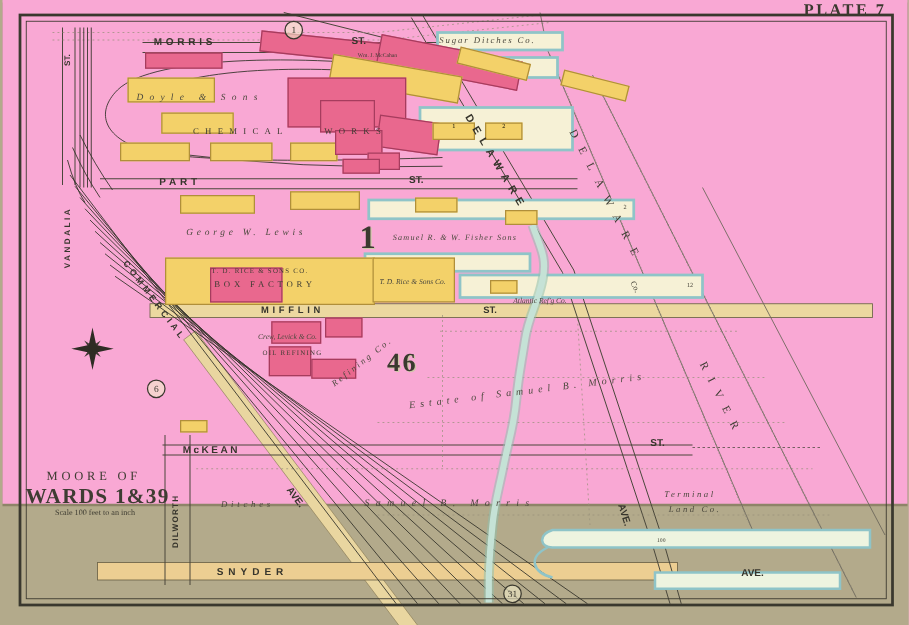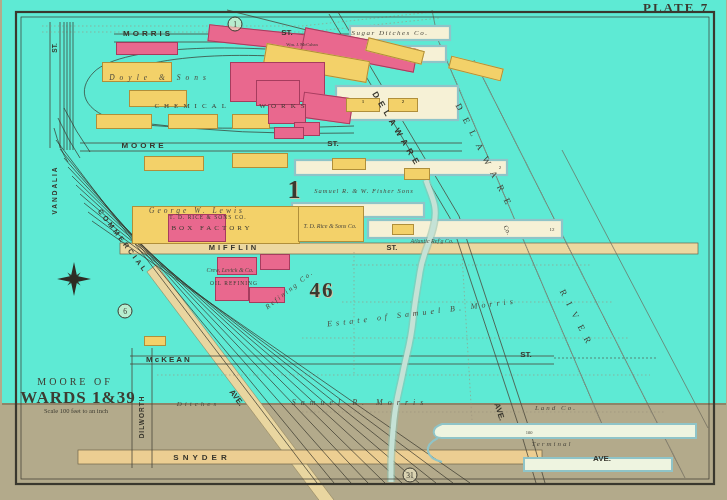--- a/index.html
+++ b/index.html
@@ -1,17 +1,17 @@
 <!DOCTYPE html>
 <html><head>
 <meta charset="utf-8">
 <style>
   html,body{margin:0;padding:0;}
   body{width:727px;height:500px;background:#b3aa8b;font-family:"Liberation Serif",serif;position:relative;overflow:hidden;}
-  .sheet{position:absolute;left:2px;top:0;width:724px;height:403px;background:#5eead4;box-shadow:0 2px 0 #8e8468;}
+  .sheet{position:absolute;left:2px;top:0;width:724px;height:403px;background:#f9a8d4;box-shadow:0 2px 0 #8e8468;}
   svg{position:absolute;left:0;top:0;z-index:1;}
   .b{position:absolute;box-sizing:border-box;z-index:2;}
   .bp{background:#e9688e;border:1px solid #a63c5e;}
   .by{background:#f3d169;border:1px solid #b08f3a;}
   .lbl{position:absolute;z-index:3;white-space:nowrap;color:#3e3c32;transform:translate(-50%,-50%);line-height:1;}
   .st{font-family:"Liberation Sans",sans-serif;font-weight:bold;color:#37352c;}
   .it{font-style:italic;color:#4c493e;}
   .sm{font-family:"Liberation Serif",serif;}
   .circ{position:absolute;z-index:3;width:13px;height:13px;border:1px solid #3a382e;border-radius:50%;
         font:7.5px "Liberation Serif",serif;color:#3a382e;display:flex;align-items:center;justify-content:center;
@@ -165,21 +165,21 @@
 
 <div class="lbl sm" style="left:73px;top:382px;font-size:10px;letter-spacing:3px;">MOORE OF</div>
 <div class="lbl sm" style="left:76px;top:397px;font-size:17px;font-weight:bold;letter-spacing:1px;text-align:right;">WARDS 1&amp;39</div>
 <div class="lbl sm" style="left:74px;top:411px;font-size:6.5px;">Scale 100 feet to an inch</div>
 
 <div class="ward" style="left:292px;top:190px;font-size:26px;">1</div>
 <div class="ward" style="left:320px;top:290px;font-size:21px;letter-spacing:2px;">46</div>
 
 <div class="lbl st" style="left:146px;top:34px;font-size:8px;letter-spacing:3px;">MORRIS</div>
 <div class="lbl st" style="left:285px;top:33px;font-size:8px;">ST.</div>
-<div class="lbl st" style="left:142px;top:146px;font-size:8px;letter-spacing:3px;">MOORE</div>
+<div class="lbl st" style="left:142px;top:146px;font-size:8px;letter-spacing:3px;">PART</div>
 <div class="lbl st" style="left:331px;top:144px;font-size:8px;">ST.</div>
 <div class="lbl st" style="left:232px;top:248px;font-size:7.5px;letter-spacing:3px;">MIFFLIN</div>
 <div class="lbl st" style="left:390px;top:248px;font-size:7.5px;">ST.</div>
 <div class="lbl st" style="left:167px;top:360px;font-size:8px;letter-spacing:2px;">McKEAN</div>
 <div class="lbl st" style="left:524px;top:355px;font-size:8px;">ST.</div>
 <div class="lbl st" style="left:200px;top:458px;font-size:8px;letter-spacing:4px;">SNYDER</div>
 <div class="lbl st" style="left:600px;top:459px;font-size:8px;">AVE.</div>
 <div class="lbl st" style="left:395px;top:130px;font-size:8.5px;letter-spacing:5px;transform:translate(-50%,-50%) rotate(59deg);">DELAWARE</div>
 <div class="lbl st" style="left:497px;top:412px;font-size:8px;transform:translate(-50%,-50%) rotate(72deg);">AVE.</div>
 <div class="lbl st" style="left:234px;top:398px;font-size:8px;transform:translate(-50%,-50%) rotate(53deg);">AVE.</div>
@@ -189,32 +189,32 @@
 <div class="lbl st" style="left:140px;top:417px;font-size:6.5px;letter-spacing:1px;transform:translate(-50%,-50%) rotate(-90deg);">DILWORTH</div>
 
 <div class="lbl sm" style="left:483px;top:158px;font-size:9px;letter-spacing:9px;transform:translate(-50%,-50%) rotate(63deg);">DELAWARE</div>
 <div class="lbl sm" style="left:575px;top:320px;font-size:9px;letter-spacing:8px;transform:translate(-50%,-50%) rotate(63deg);">RIVER</div>
 <div class="lbl sm" style="left:505px;top:230px;font-size:6.5px;transform:translate(-50%,-50%) rotate(63deg);">Co.</div>
 
 <div class="lbl it" style="left:158px;top:78px;font-size:7.5px;letter-spacing:5px;">Doyle &amp; Sons</div>
 <div class="lbl sm" style="left:230px;top:106px;font-size:7px;letter-spacing:5px;word-spacing:22px;">CHEMICAL WORKS</div>
 <div class="lbl sm" style="left:300px;top:45px;font-size:4.5px;">Wm. J. McCahan</div>
 <div class="lbl it" style="left:388px;top:33px;font-size:7px;letter-spacing:1.5px;">Sugar Ditches Co.</div>
-<div class="lbl it" style="left:195px;top:186px;font-size:7.5px;letter-spacing:3px;margin-top:25px;">George W. Lewis</div>
+<div class="lbl it" style="left:195px;top:186px;font-size:7.5px;letter-spacing:3px;">George W. Lewis</div>
 <div class="lbl it" style="left:362px;top:191px;font-size:6.5px;letter-spacing:1px;">Samuel R. &amp; W. Fisher Sons</div>
 <div class="lbl sm" style="left:206px;top:218px;font-size:5.5px;letter-spacing:1px;">T. D. RICE &amp; SONS CO.</div>
 <div class="lbl sm" style="left:210px;top:228px;font-size:7px;letter-spacing:3px;">BOX FACTORY</div>
 <div class="lbl it" style="left:328px;top:226px;font-size:6px;">T. D. Rice &amp; Sons Co.</div>
 <div class="lbl it" style="left:430px;top:241px;font-size:6px;">Atlantic Ref'g Co.</div>
 <div class="lbl it" style="left:228px;top:270px;font-size:6px;">Crew, Levick &amp; Co.</div>
 <div class="lbl sm" style="left:232px;top:284px;font-size:5.5px;letter-spacing:1px;">OIL REFINING</div>
 <div class="lbl it" style="left:288px;top:290px;font-size:7px;letter-spacing:2px;transform:translate(-50%,-50%) rotate(-38deg);">Refining Co.</div>
 <div class="lbl it" style="left:420px;top:313px;font-size:8px;letter-spacing:4px;transform:translate(-50%,-50%) rotate(-7deg);">Estate of Samuel B. Morris</div>
 <div class="lbl it" style="left:358px;top:403px;font-size:8px;letter-spacing:5px;">Samuel B. Morris</div>
 <div class="lbl it" style="left:196px;top:404px;font-size:7px;letter-spacing:3px;">Ditches</div>
-<div class="lbl it" style="left:550px;top:396px;font-size:7px;letter-spacing:2px;margin-top:48px;">Terminal</div>
+<div class="lbl it" style="left:550px;top:396px;font-size:7px;letter-spacing:2px;">Terminal</div>
 <div class="lbl it" style="left:554px;top:408px;font-size:7px;letter-spacing:2px;">Land Co.</div>
 
 <div class="lbl sm" style="left:498px;top:167px;font-size:5px;">2</div>
 <div class="lbl sm" style="left:550px;top:229px;font-size:5px;">12</div>
 <div class="lbl sm" style="left:527px;top:433px;font-size:4.5px;">100</div>
 
 </div>
 
 </body></html>

